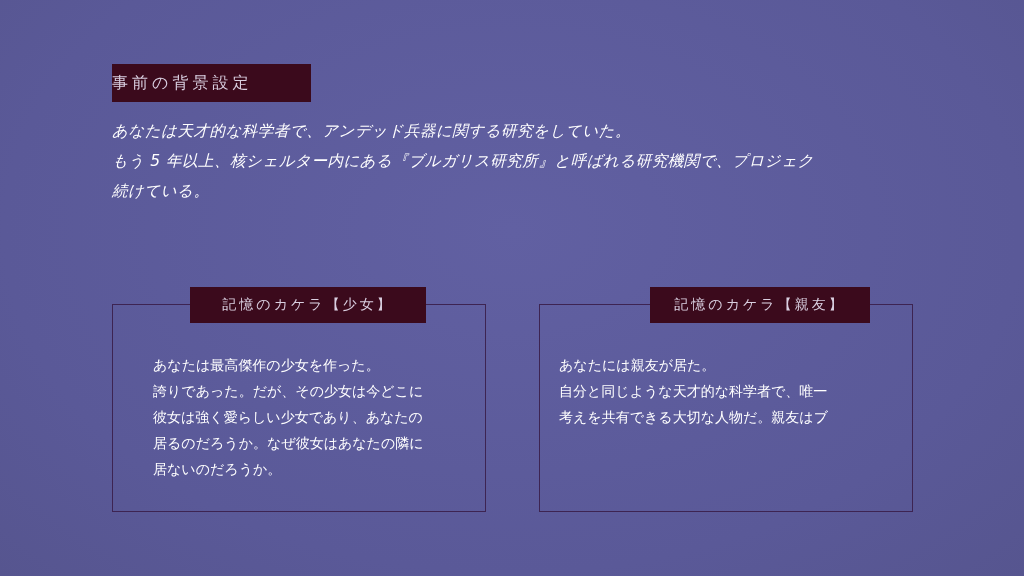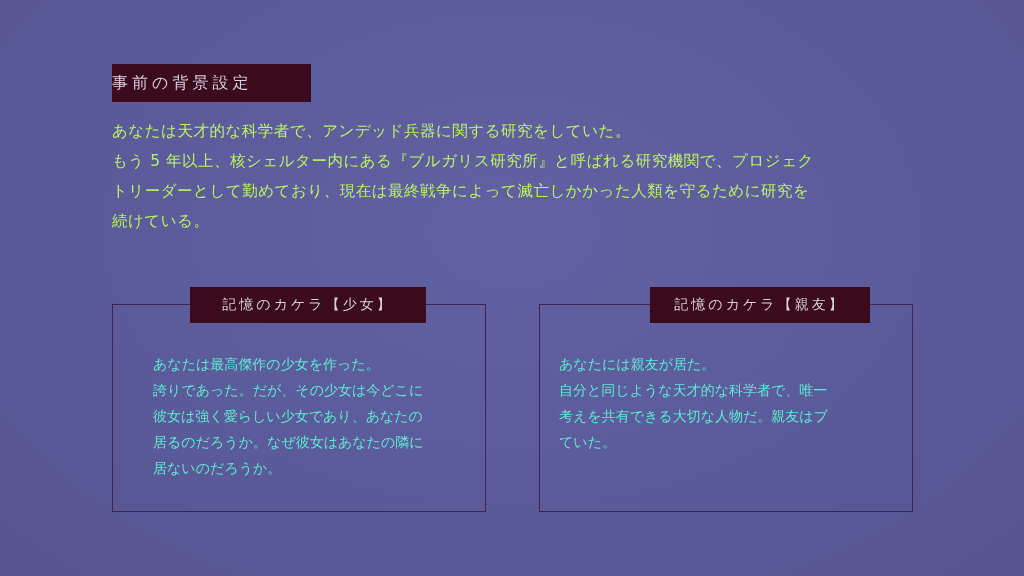--- a/index.html
+++ b/index.html
@@ -15,60 +15,60 @@
       background: radial-gradient(ellipse at 50% 40%, #6160a2 0%, #5a5998 70%, #56558f 100%);
     }
     .title-box {
       position: absolute; left: 112px; top: 64px; width: 199px; height: 38px;
       background: #3b0a1c;
       display: flex; align-items: center; 
       color: #d9cfe0; font-size: 16px; letter-spacing: 4px;
     }
     .intro {
       position: absolute; left: 112px; top: 116px; width: 820px;
-      font-size: 15.5px; line-height: 30px; color: #bef264;
+      font-size: 15.5px; line-height: 30px; color: #ffffff;
       letter-spacing: 0.5px;
+      font-style: italic;
     }
     .intro p { margin: 0; }
     .card {
       position: absolute; top: 304px; height: 208px;
       border: 1px solid #3d2452;
       box-sizing: border-box;
     }
     .card.left { left: 112px; width: 374px; }
     .card.right { left: 539px; width: 374px; }
     .card-label {
       position: absolute; top: 287px; height: 36px;
       background: #3b0a1c;
       display: flex; align-items: center; justify-content: center;
       color: #d9cfe0; font-size: 14px; letter-spacing: 3px;
     }
     .card-label.left { left: 190px; width: 236px; }
     .card-label.right { left: 650px; width: 220px; align-items: center; }
     .card-body {
       position: absolute; top: 352px; width: 300px;
-      font-size: 14px; line-height: 26px; color: #5eead4; font-family: Liberation Serif, serif;
+      font-size: 14px; line-height: 26px; color: #ffffff;
     }
     .card-body.left { left: 153px; }
     .card-body.right { left: 559px; }
     .card-body p { margin: 0; }
   </style>
 </head>
 <body>
 
 <div class="bg-tex"></div>
 
 <div class="title-box">
   <span>事前の背景設定</span>
 </div>
 
 <div class="intro">
   <p>あなたは天才的な科学者で、アンデッド兵器に関する研究をしていた。</p>
   <p>もう 5 年以上、核シェルター内にある『ブルガリス研究所』と呼ばれる研究機関で、プロジェク</p>
-  <p>トリーダーとして勤めており、現在は最終戦争によって滅亡しかかった人類を守るために研究を</p>
   <p>続けている。</p>
 </div>
 
 <div class="card left"></div>
 <div class="card-label left">
   <span>記憶のカケラ【少女】</span>
 </div>
 <div class="card-body left">
   <p>あなたは最高傑作の少女を作った。</p>
   <p>誇りであった。だが、その少女は今どこに</p>
@@ -78,14 +78,13 @@
 </div>
 
 <div class="card right"></div>
 <div class="card-label right">
   <span>記憶のカケラ【親友】</span>
 </div>
 <div class="card-body right">
   <p>あなたには親友が居た。</p>
   <p>自分と同じような天才的な科学者で、唯一</p>
   <p>考えを共有できる大切な人物だ。親友はブ</p>
-  <p>ていた。</p>
 </div>
 
 </body></html>

